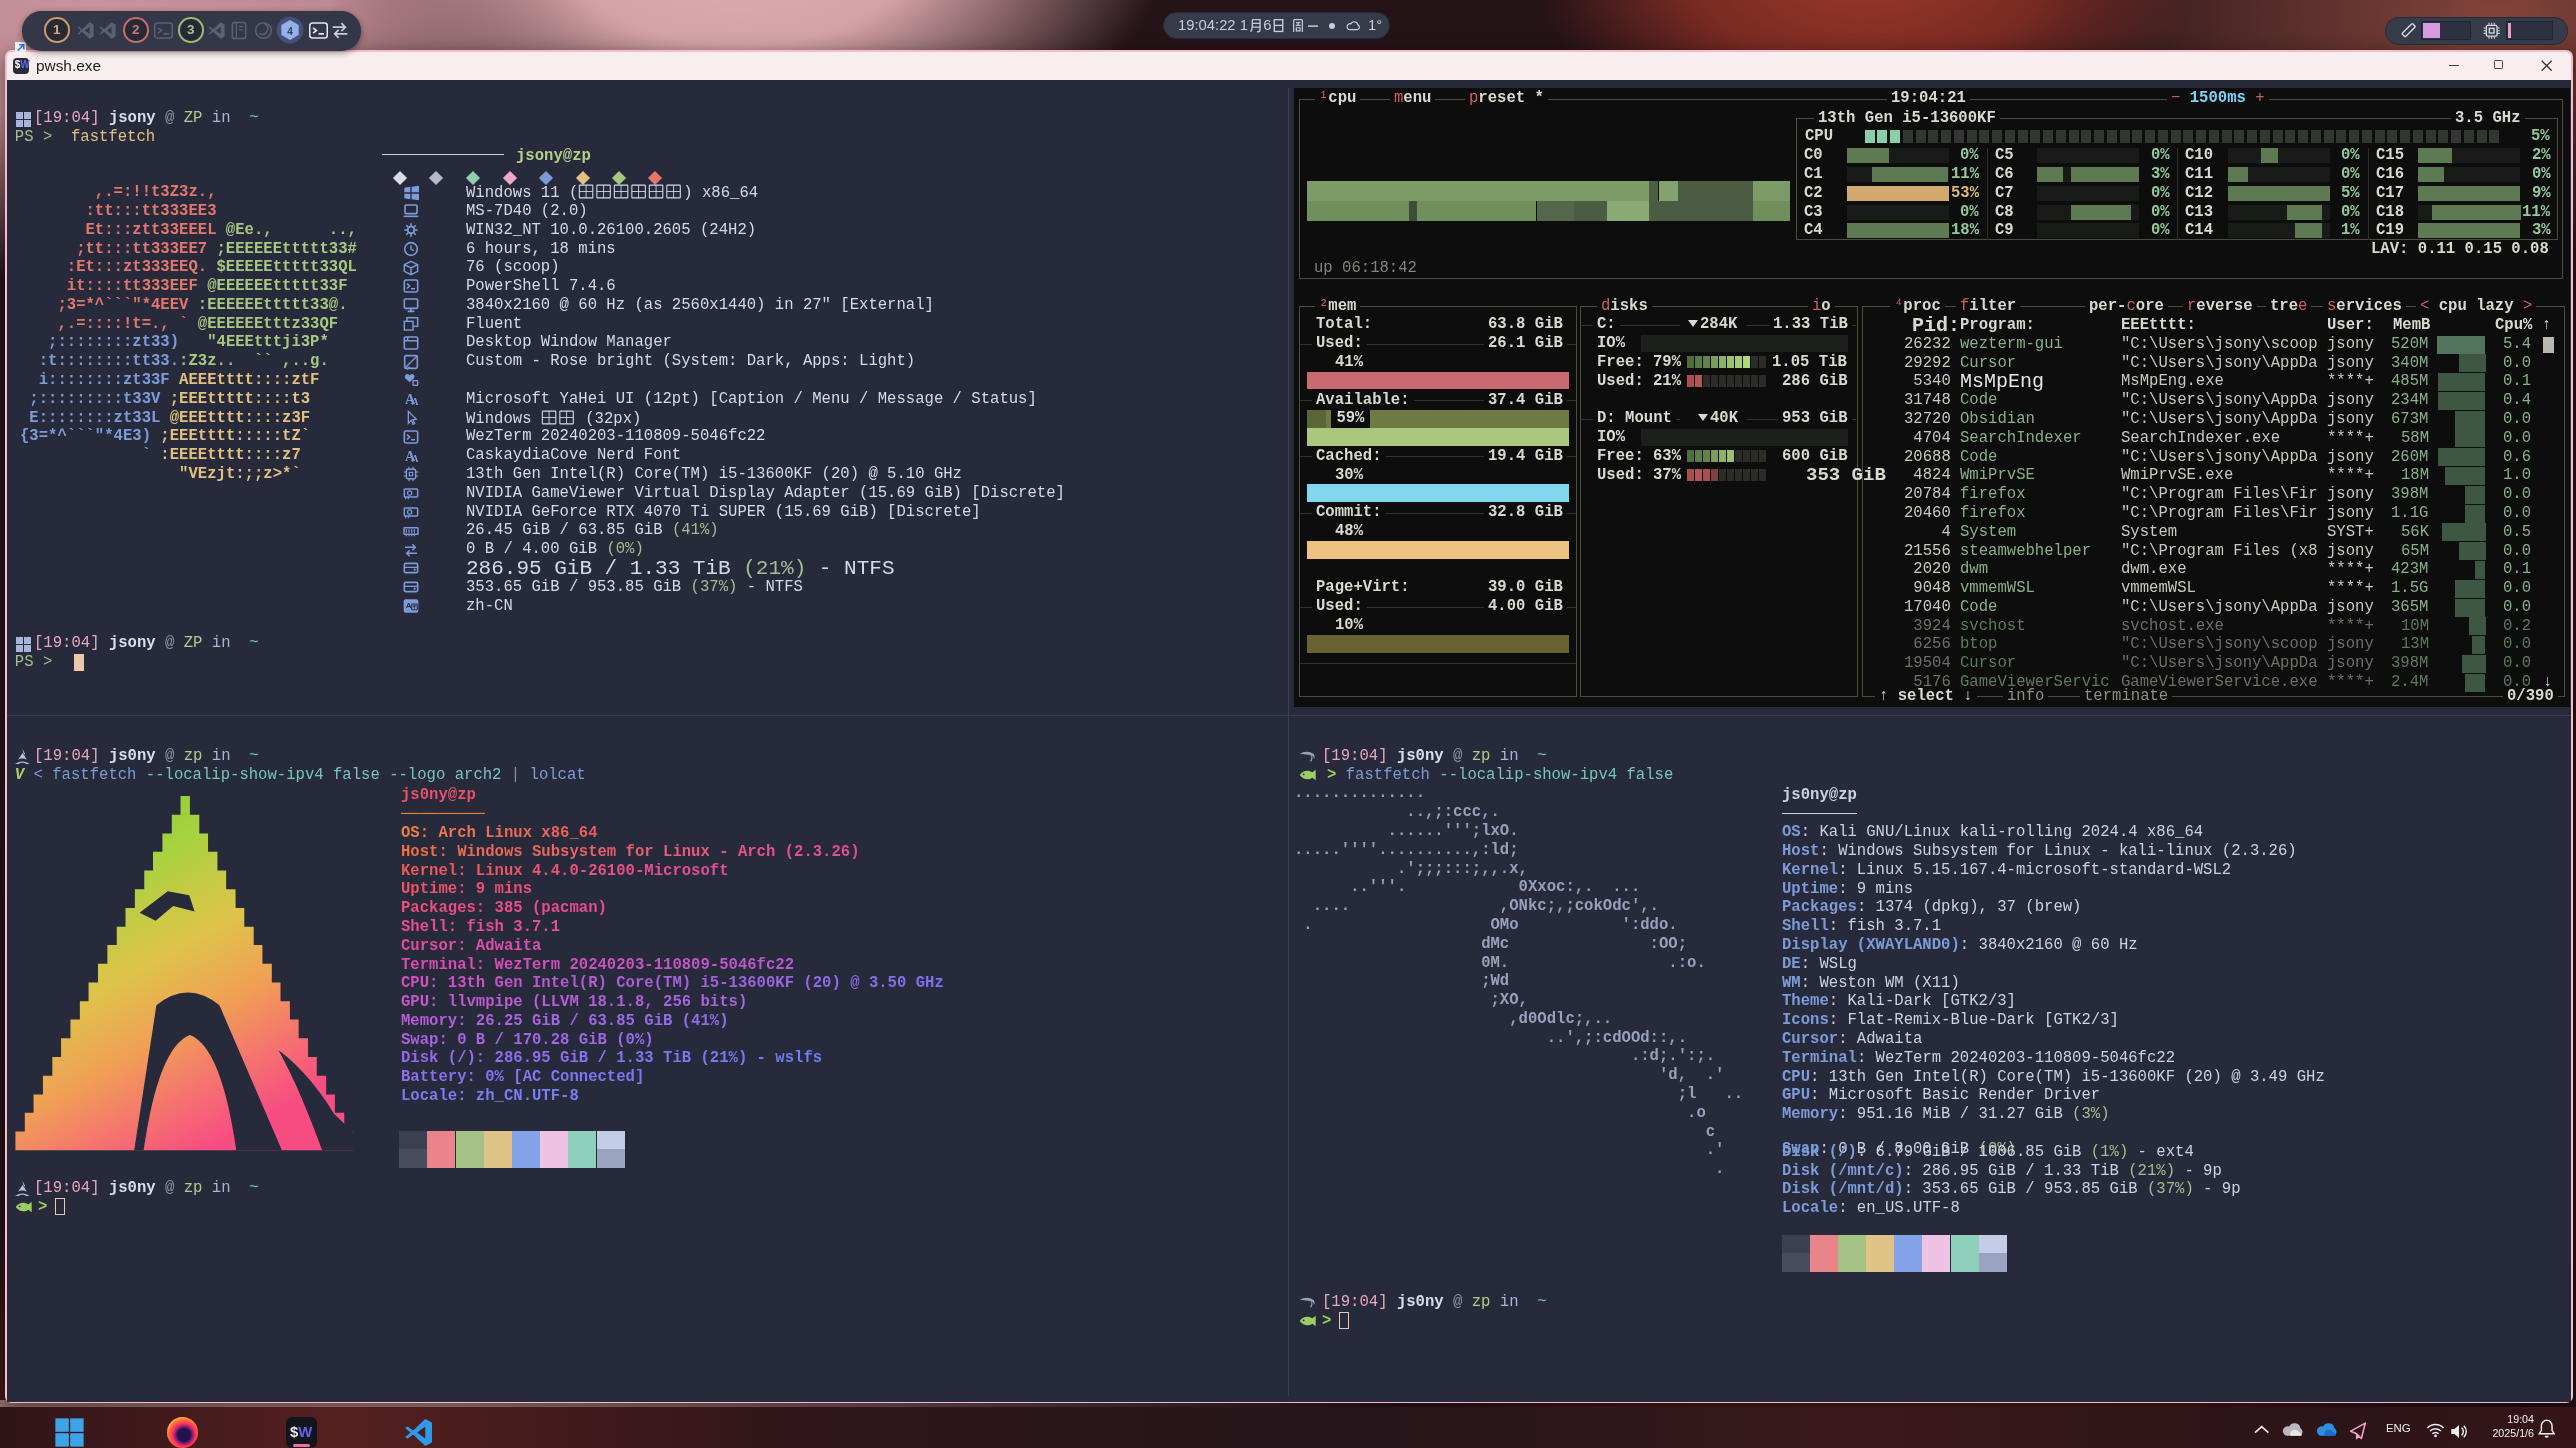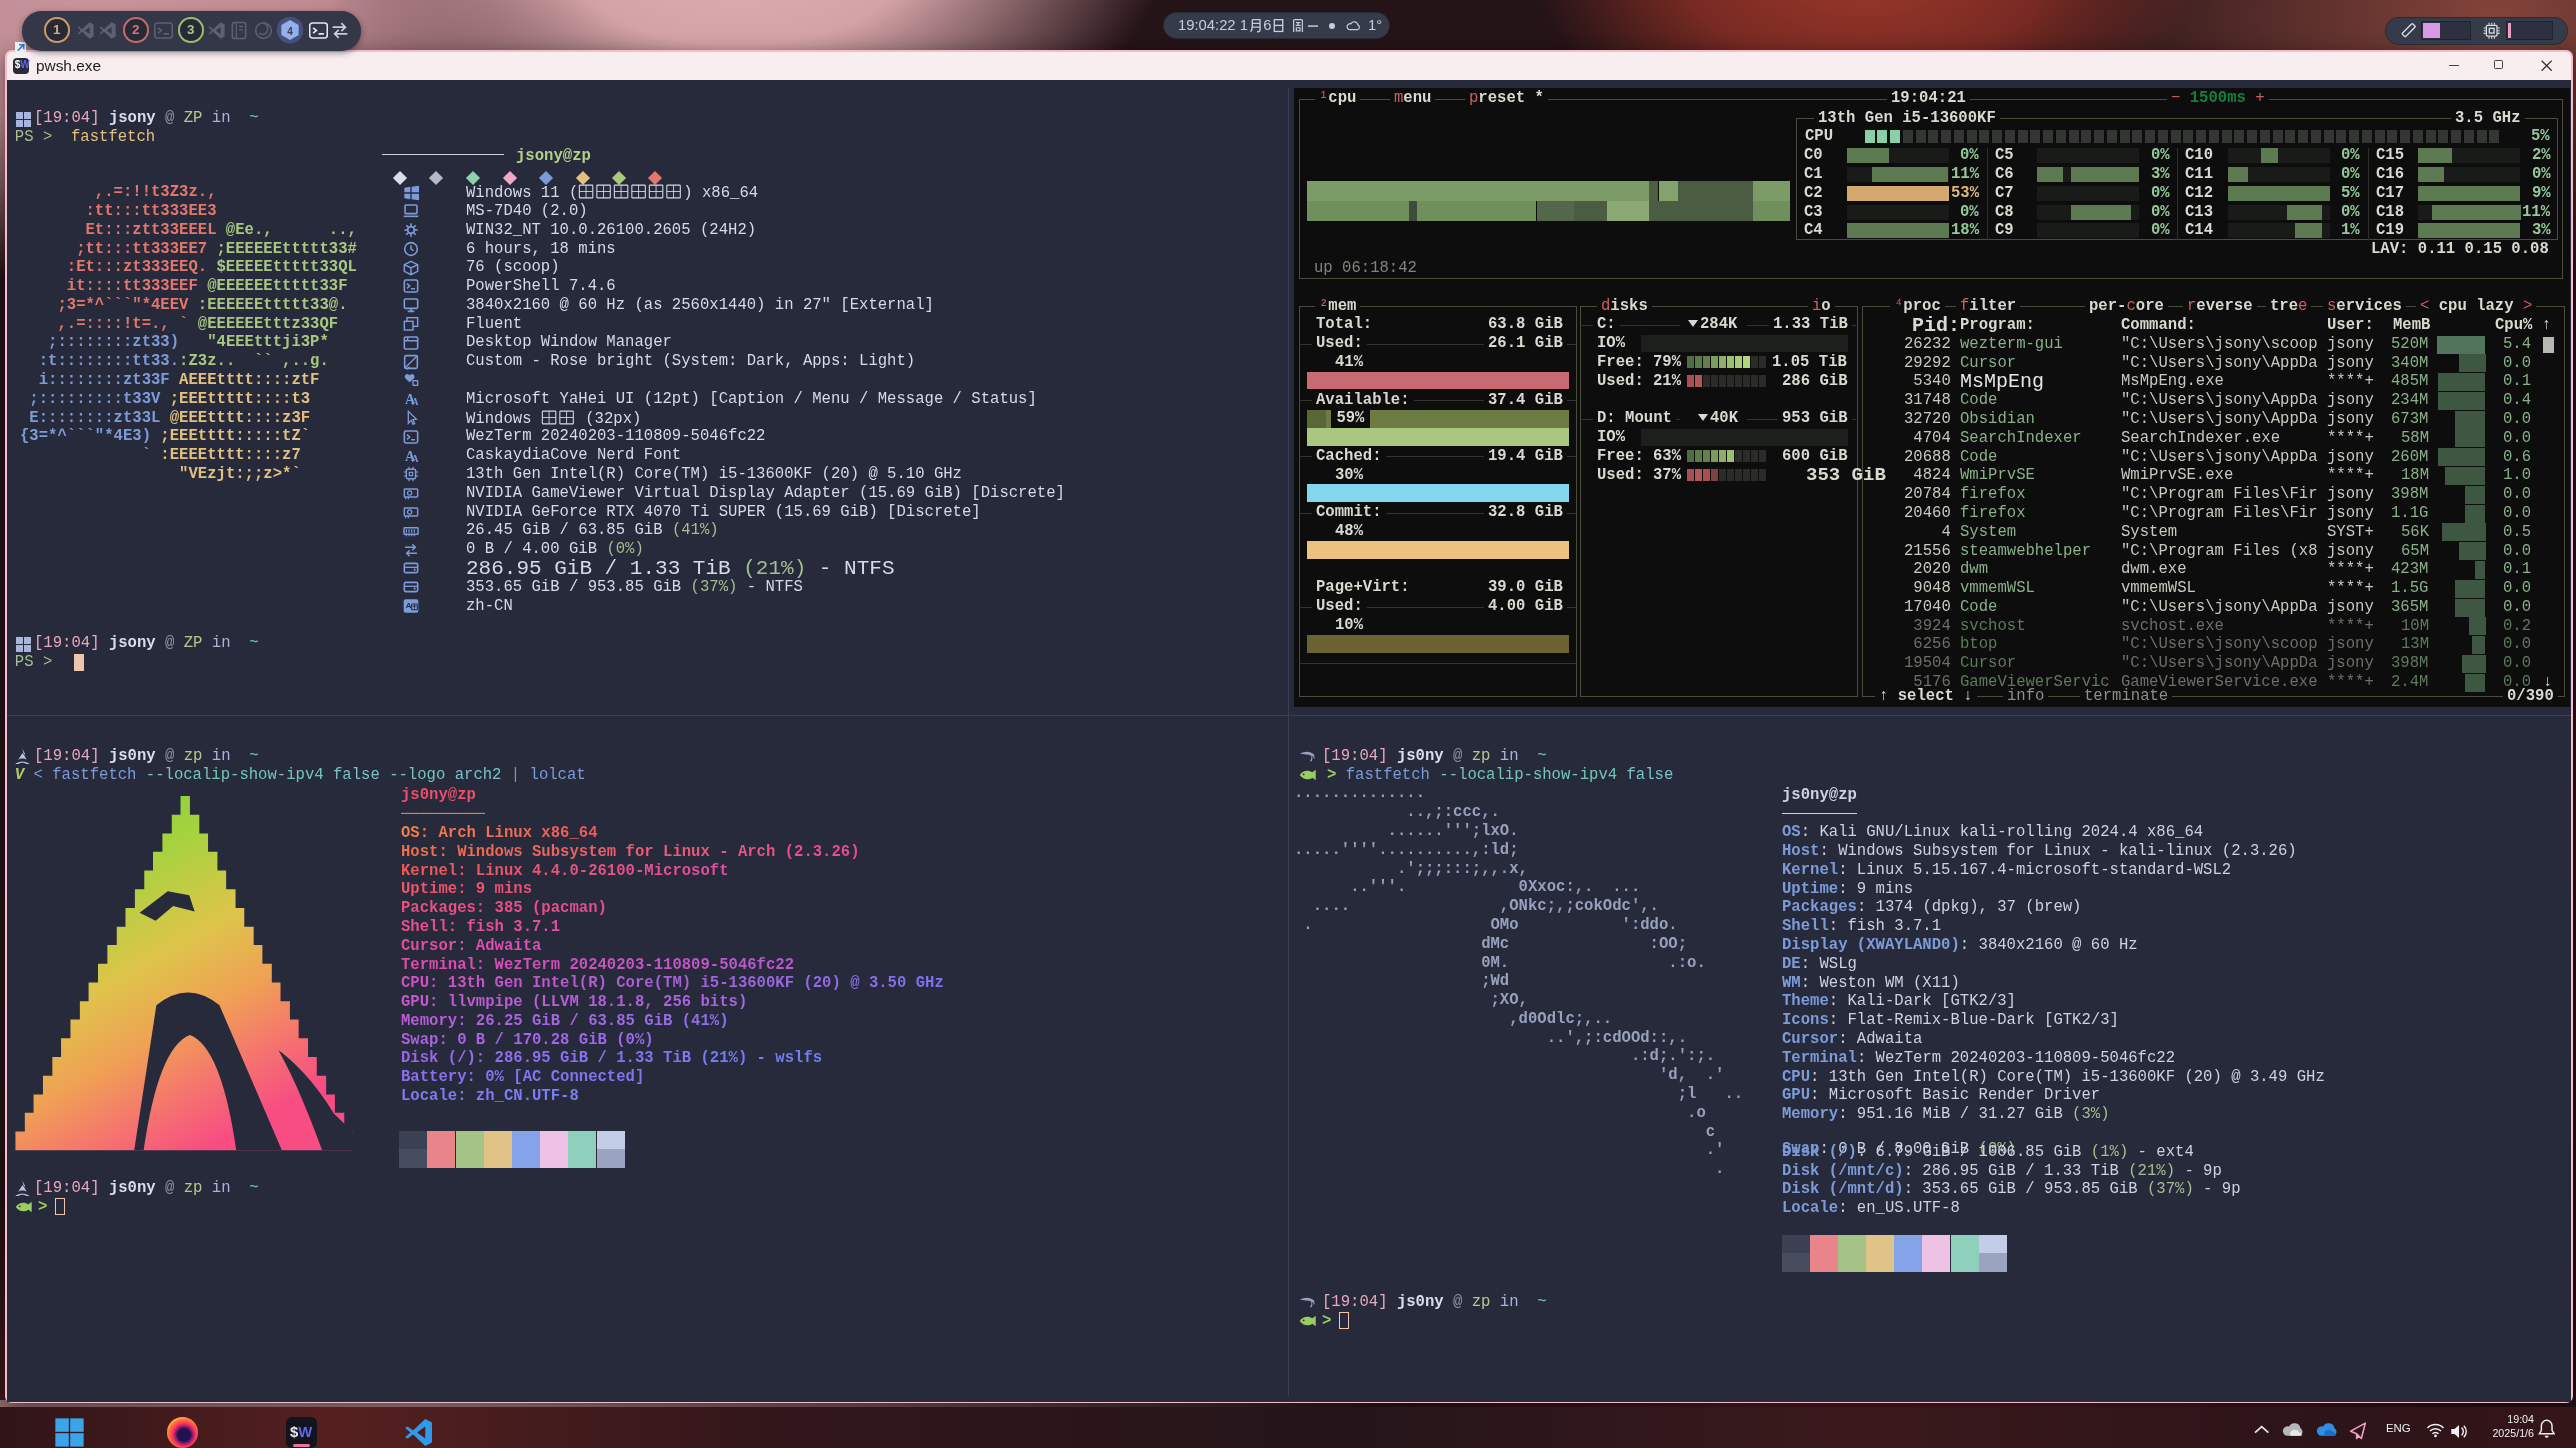--- a/index.html
+++ b/index.html
@@ -300,21 +300,21 @@
 <div style="position:absolute;left:24px;top:645px;width:6.7px;height:6.7px;background:#a9b4dc"></div>
 <div class="m" style="left:34px;top:634px;color:#d3d7e6;font-weight:normal;font-size:15.6px;line-height:19px;"><span style="color:#e9a8bd">[19:04]</span> <b style="color:#d9ddf0">jsony</b> <span style="color:#8a90a8">@</span> <span style="color:#b6c98c">ZP</span> <span style="color:#aab3d8">in</span>  <span style="color:#74c7b7">~</span></div>
 <div class="m" style="left:14.8px;top:653px;color:#d3d7e6;font-weight:normal;font-size:15.6px;line-height:19px;"><span style="color:#a5be8d">PS</span> <span style="color:#a5be8d">&gt;</span></div>
 <div style="position:absolute;left:74px;top:654px;width:10px;height:17.4px;background:#edc6ab;"></div>
 <div style="position:absolute;left:1294px;top:88px;width:1276px;height:619px;background:#0c0d0c"></div>
 <div style="position:absolute;left:1299px;top:99px;width:1264px;height:180px;border:0.7px solid #4a4d3e;"></div>
 <div class="m" style="left:1315px;top:89px;background:#0c0d0c;padding:0 4px;line-height:19px;font-size:15.6px"><span style="color:#cf5f5f">¹</span><b style="color:#d9d9d0">cpu</b></div>
 <div class="m" style="left:1390px;top:89px;background:#0c0d0c;padding:0 4px;line-height:19px;font-size:15.6px"><span style="color:#cf5f5f">m</span><b style="color:#d9d9d0">enu</b></div>
 <div class="m" style="left:1465px;top:89px;background:#0c0d0c;padding:0 4px;line-height:19px;font-size:15.6px"><span style="color:#cf5f5f">p</span><b style="color:#d9d9d0">reset *</b></div>
 <div class="m" style="left:1887px;top:89px;background:#0c0d0c;padding:0 4px;line-height:19px;font-size:15.6px"><b style="color:#d9d9d0">19:04:21</b></div>
-<div class="m" style="left:2167px;top:89px;background:#0c0d0c;padding:0 4px;line-height:19px;font-size:15.6px"><span style="color:#cf5f5f">−</span> <b style="color:#15803d">1500ms</b> <span style="color:#cf5f5f">+</span></div>
+<div class="m" style="left:2167px;top:89px;background:#0c0d0c;padding:0 4px;line-height:19px;font-size:15.6px"><span style="color:#cf5f5f">−</span> <b style="color:#7dd3fc">1500ms</b> <span style="color:#cf5f5f">+</span></div>
 <div style="position:absolute;left:1796px;top:118px;width:762px;height:122px;border:0.7px solid #4a4d3e;"></div>
 <div class="m" style="left:1814px;top:109px;background:#0c0d0c;padding:0 4px;line-height:19px;font-size:15.6px"><b style="color:#d9d9d0">13th Gen i5-13600KF</b></div>
 <div class="m" style="left:2451px;top:109px;background:#0c0d0c;padding:0 4px;line-height:19px;font-size:15.6px"><b style="color:#d9d9d0">3.5 GHz</b></div>
 <div style="position:absolute;left:1307px;top:181px;width:342px;height:20px;background:#7c9b67;"></div>
 <div style="position:absolute;left:1649px;top:181px;width:9.4px;height:20px;background:#4d5e41;"></div>
 <div style="position:absolute;left:1659px;top:181px;width:19.5px;height:20px;background:#83a36e;"></div>
 <div style="position:absolute;left:1678px;top:181px;width:75px;height:20px;background:#4c5c42;"></div>
 <div style="position:absolute;left:1753px;top:181px;width:37px;height:20px;background:#7c9b67;"></div>
 <div style="position:absolute;left:1307px;top:201px;width:102px;height:20px;background:#6f8f5c;"></div>
 <div style="position:absolute;left:1409px;top:201px;width:8px;height:20px;background:#3f4c37;"></div>
@@ -566,21 +566,21 @@
 <div style="position:absolute;left:1862px;top:306px;width:703px;height:391px;border:0.7px solid #4a4d3e;"></div>
 <div class="m" style="left:1890px;top:297px;background:#0c0d0c;padding:0 4px;line-height:19px;font-size:15.6px"><span style="color:#cf5f5f">⁴</span><b style="color:#d9d9d0">proc</b></div>
 <div class="m" style="left:1956px;top:297px;background:#0c0d0c;padding:0 4px;line-height:19px;font-size:15.6px"><span style="color:#cf5f5f">f</span><b style="color:#d9d9d0">ilter</b></div>
 <div class="m" style="left:2085px;top:297px;background:#0c0d0c;padding:0 4px;line-height:19px;font-size:15.6px"><b style="color:#d9d9d0">per-</b><span style="color:#cf5f5f">c</span><b style="color:#d9d9d0">ore</b></div>
 <div class="m" style="left:2183px;top:297px;background:#0c0d0c;padding:0 4px;line-height:19px;font-size:15.6px"><span style="color:#cf5f5f">r</span><b style="color:#d9d9d0">everse</b></div>
 <div class="m" style="left:2266px;top:297px;background:#0c0d0c;padding:0 4px;line-height:19px;font-size:15.6px"><b style="color:#d9d9d0">tre</b><span style="color:#cf5f5f">e</span></div>
 <div class="m" style="left:2323px;top:297px;background:#0c0d0c;padding:0 4px;line-height:19px;font-size:15.6px"><span style="color:#cf5f5f">s</span><b style="color:#d9d9d0">ervices</b></div>
 <div class="m" style="left:2416px;top:297px;background:#0c0d0c;padding:0 4px;line-height:19px;font-size:15.6px"><span style="color:#cf5f5f">&lt;</span> <b style="color:#d9d9d0">cpu lazy</b> <span style="color:#cf5f5f">&gt;</span></div>
 <div class="m" style="left:1912px;top:316px;color:#d9d9d0;font-weight:normal;font-size:20px;line-height:19px;"><b>Pid:</b></div>
 <div class="m" style="left:1960px;top:316px;color:#d9d9d0;font-weight:normal;font-size:15.6px;line-height:19px;"><b>Program:</b></div>
-<div class="m" style="left:2121px;top:316px;color:#d9d9d0;font-weight:normal;font-size:15.6px;line-height:19px;"><b>Command:</b></div>
+<div class="m" style="left:2121px;top:316px;color:#d9d9d0;font-weight:normal;font-size:15.6px;line-height:19px;"><b>EEEtttt:</b></div>
 <div class="m" style="left:2327px;top:316px;color:#d9d9d0;font-weight:normal;font-size:15.6px;line-height:19px;"><b>User:</b></div>
 <div class="m" style="left:2393px;top:316px;color:#d9d9d0;font-weight:normal;font-size:15.6px;line-height:19px;"><b>MemB</b></div>
 <div class="m" style="left:2495px;top:316px;color:#d9d9d0;font-weight:normal;font-size:15.6px;line-height:19px;"><b>Cpu%</b> <b>↑</b></div>
 <div class="m" style="left:1904px;top:335px;color:#c9c9c0;font-weight:normal;font-size:15.6px;line-height:19px;">26232</div>
 <div class="m" style="left:1960px;top:335px;color:#8ab089;font-weight:normal;font-size:15.6px;line-height:19px;">wezterm-gui</div>
 <div class="m" style="left:2121px;top:335px;color:#c9c9c0;font-weight:normal;font-size:15.6px;line-height:19px;">"C:\Users\jsony\scoop</div>
 <div class="m" style="left:2327px;top:335px;color:#c9c9c0;font-weight:normal;font-size:15.6px;line-height:19px;">jsony</div>
 <div class="m" style="left:2391px;top:335px;color:#8ab089;font-weight:normal;font-size:15.6px;line-height:19px;">520M</div>
 <div style="position:absolute;left:2437px;top:336px;width:48px;height:18px;background:#52745c;"></div>
 <div class="m" style="left:2503px;top:335px;color:#8ab089;font-weight:normal;font-size:15.6px;line-height:19px;">5.4</div>

